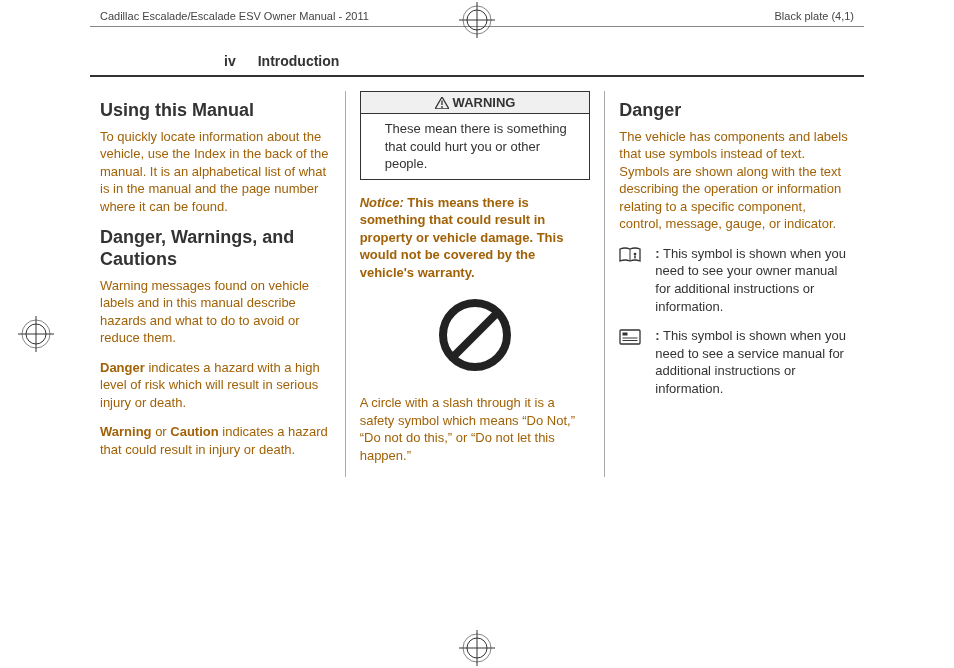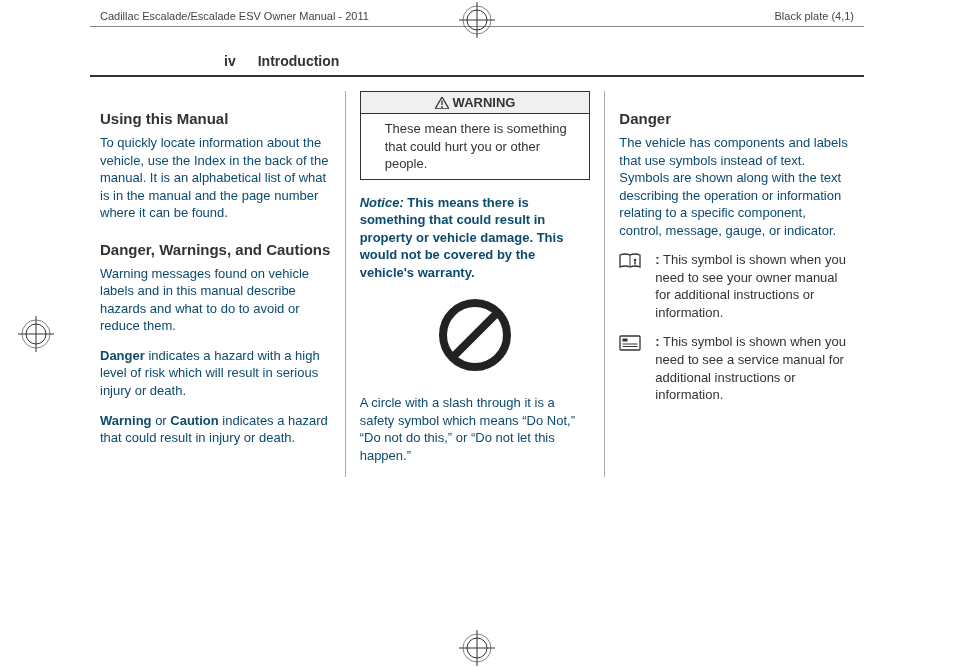--- a/index.html
+++ b/index.html
@@ -60,30 +60,30 @@
     }
     .col {
       flex: 1;
       padding-right: 14px;
     }
     .col + .col {
       border-left: 1px solid #aaa;
       padding-left: 14px;
     }
     h2 {
-      font-size: 15px;
+      font-size: 18px;
       font-weight: bold;
       margin-bottom: 6px;
-      margin-top: 19px;
+      margin-top: 9px;
       line-height: 1.2;
     }
     p {
       line-height: 1.35;
       margin-bottom: 12px;
-      color: #0c4a6e;
+      color: #a16207;
     }
     .warning-box {
       border: 1px solid #333;
       margin-bottom: 14px;
     }
     .warning-title {
       background: #f0f0f0;
       border-bottom: 1px solid #333;
       text-align: center;
       font-weight: bold;

